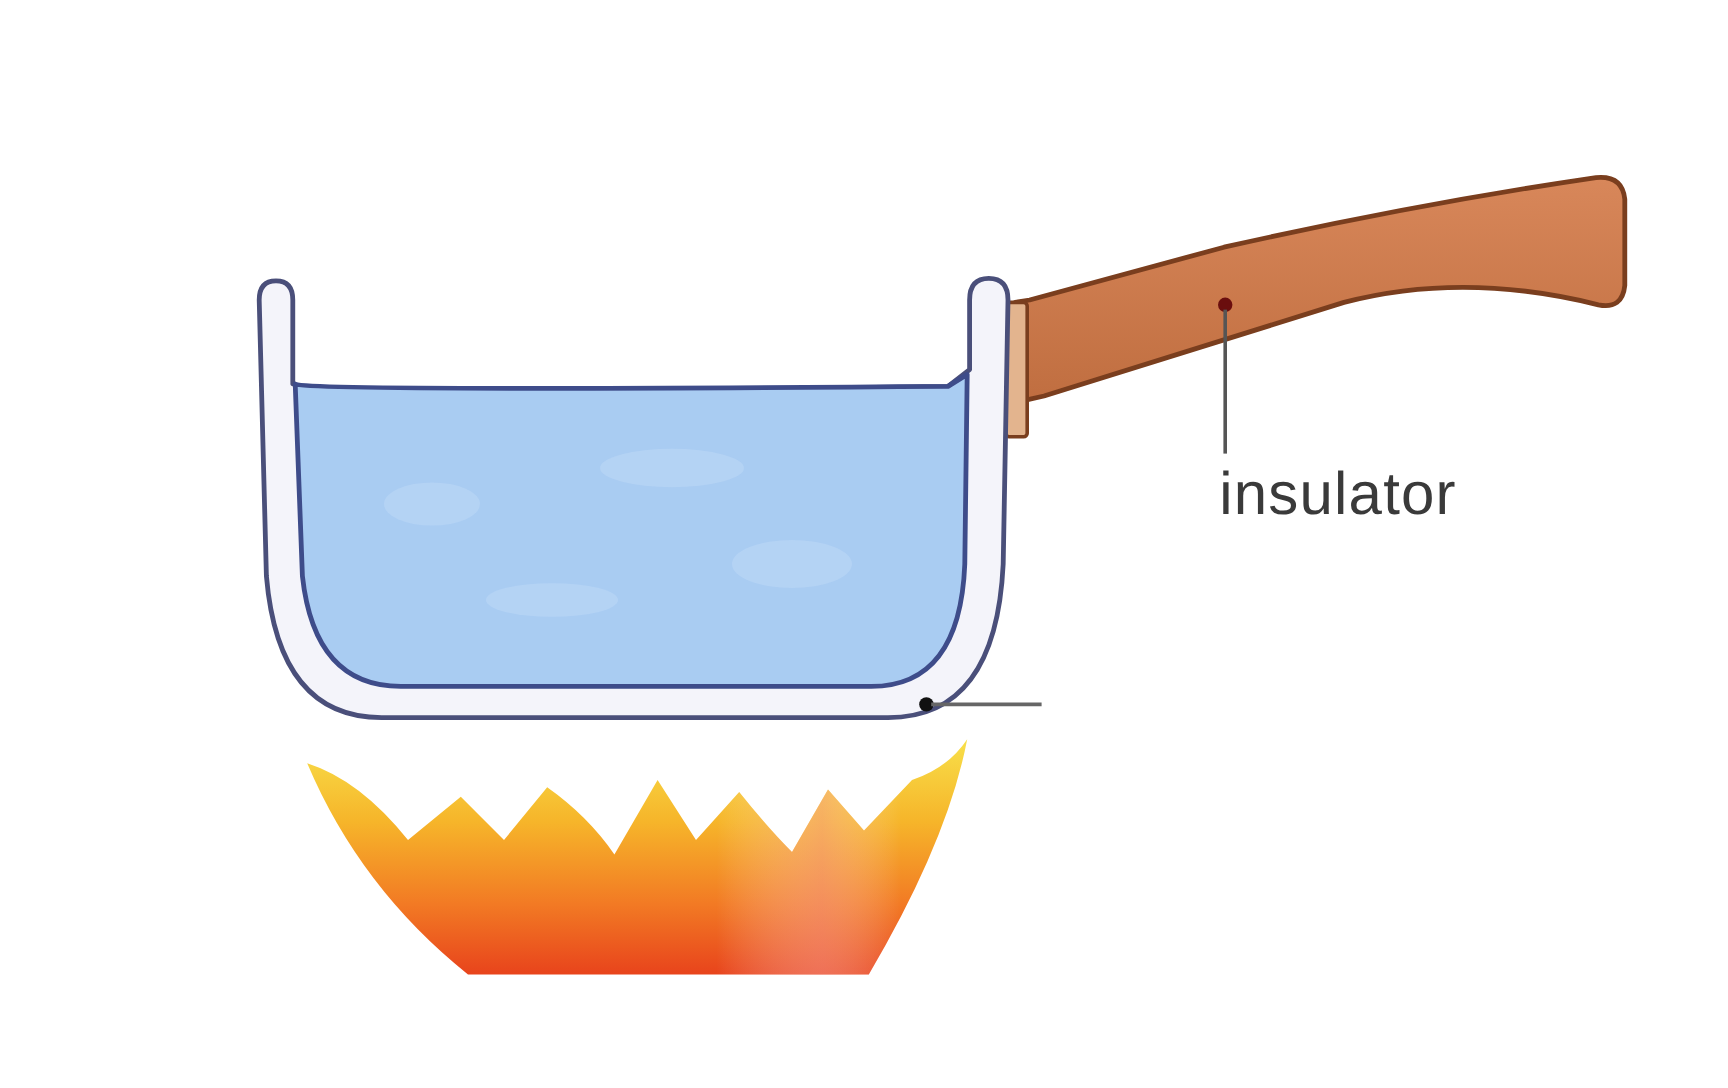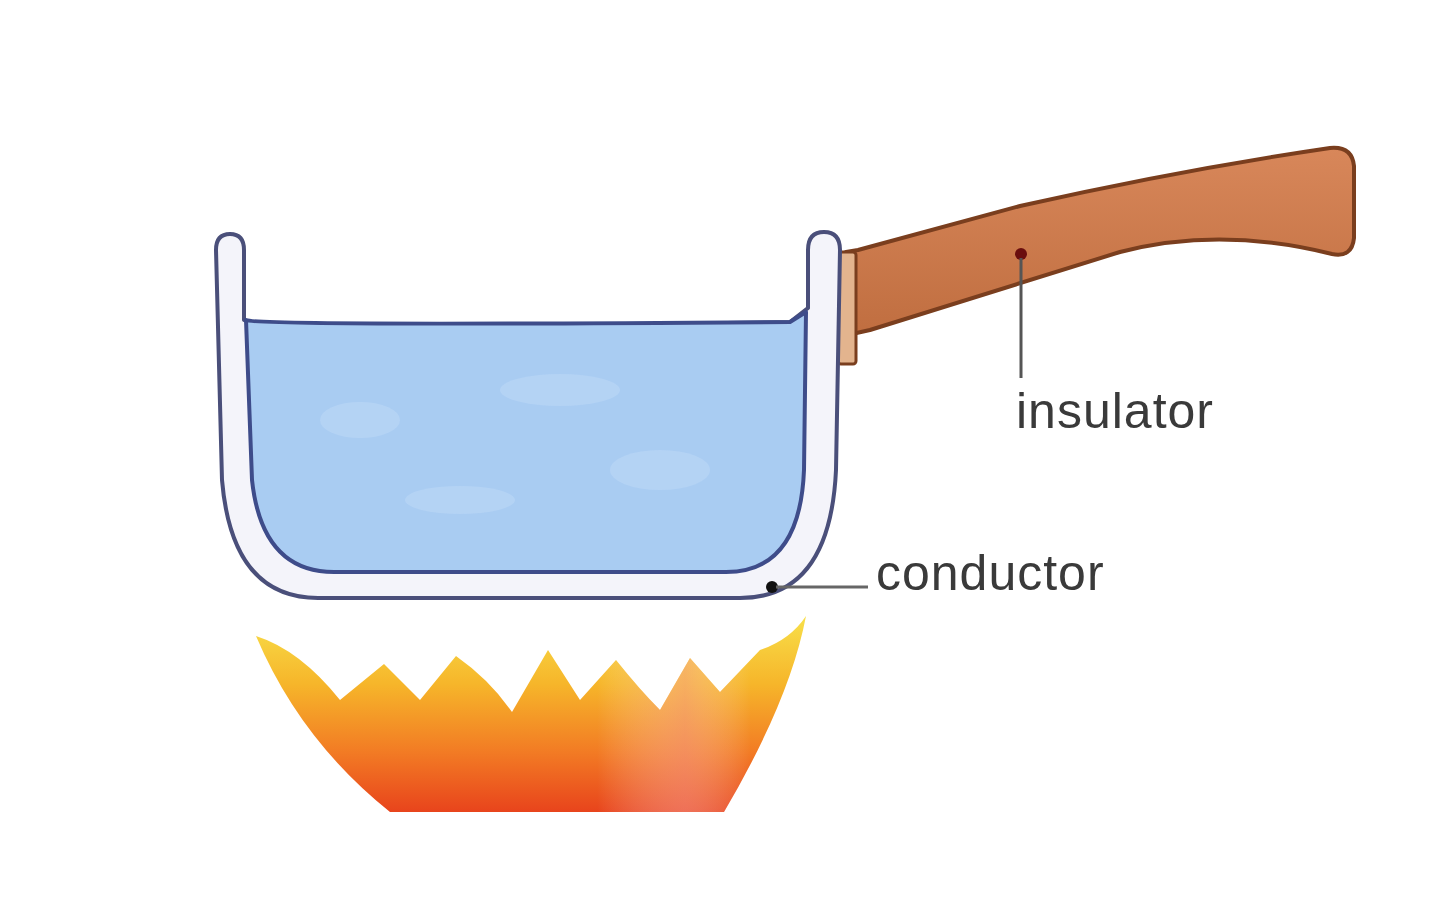--- a/index.html
+++ b/index.html
@@ -77,14 +77,13 @@
       <line x1="1021" y1="258" x2="1021" y2="378" stroke="#555555" stroke-width="3"></line>
     </g>
 
     <g>
       <circle cx="772" cy="587" r="6" fill="#111111"></circle>
       <line x1="776" y1="587" x2="868" y2="587" stroke="#666666" stroke-width="3"></line>
     </g>
   </svg>
 
   <div id="lbl-insulator" class="label">insulator</div>
-  <div id="lbl-conductor" class="label">conductor</div>
 </div>
 
 </body></html>

